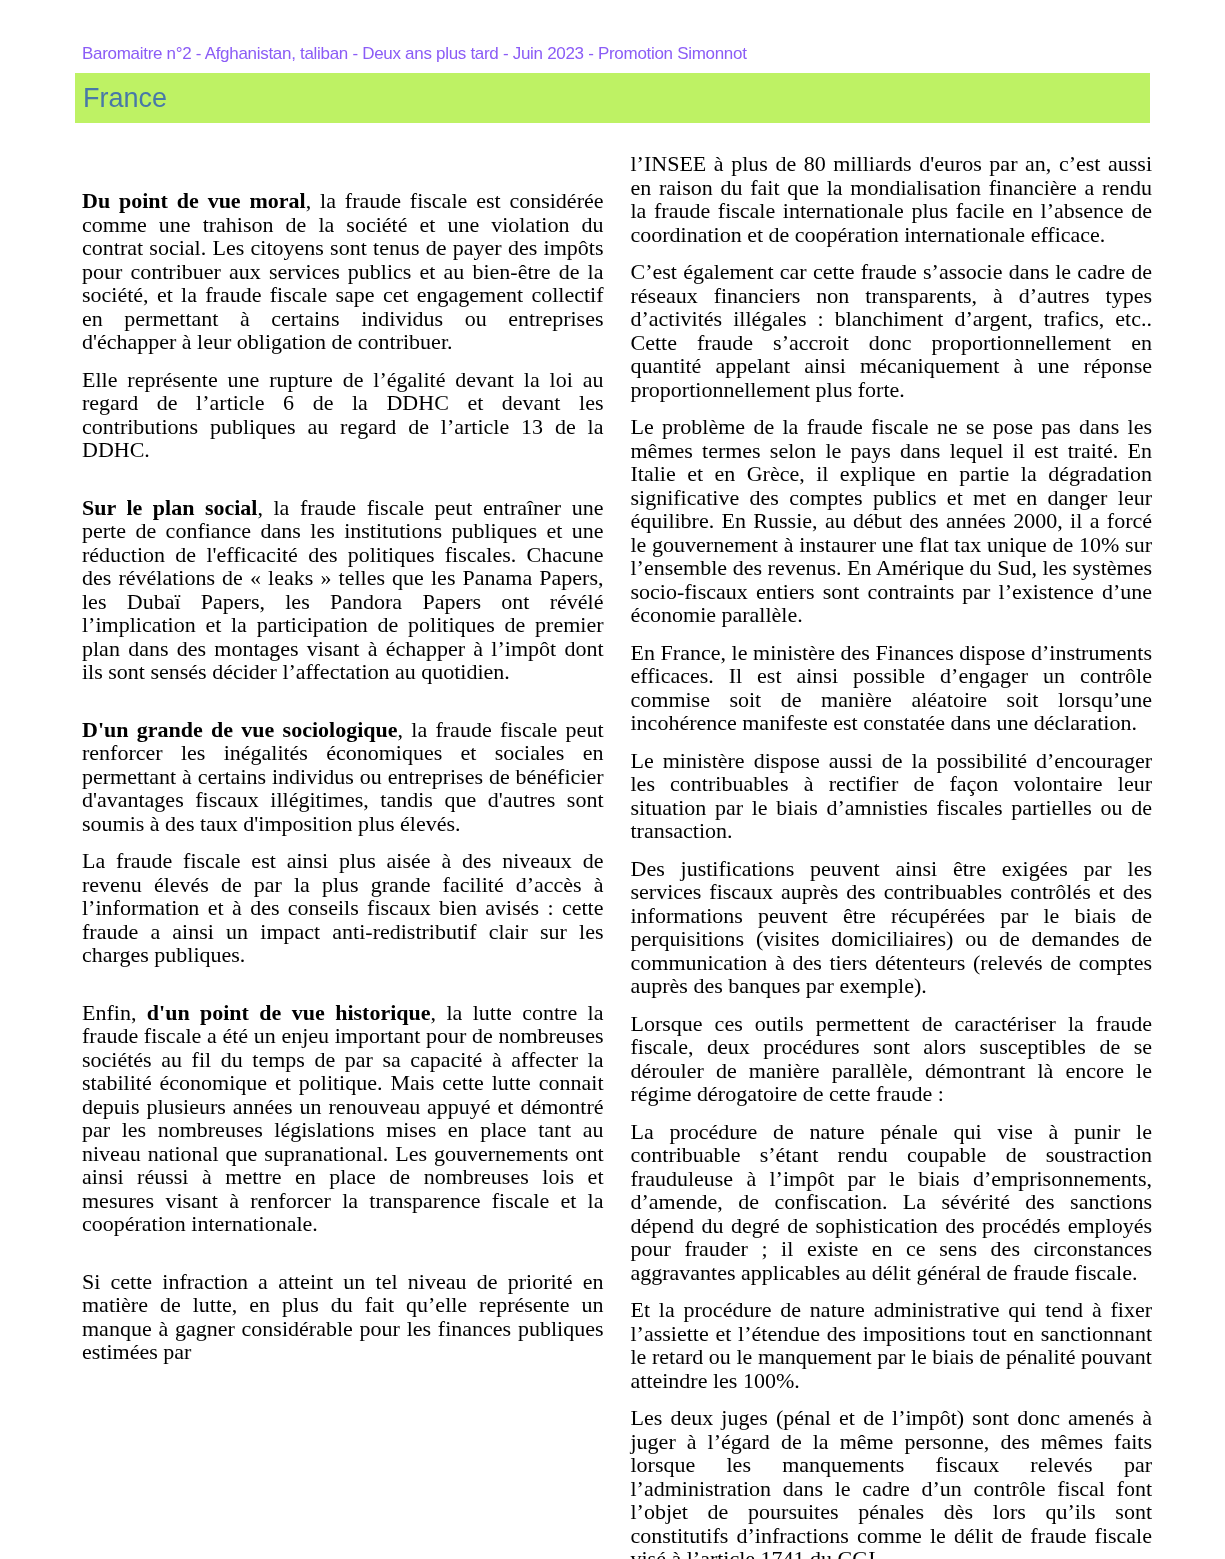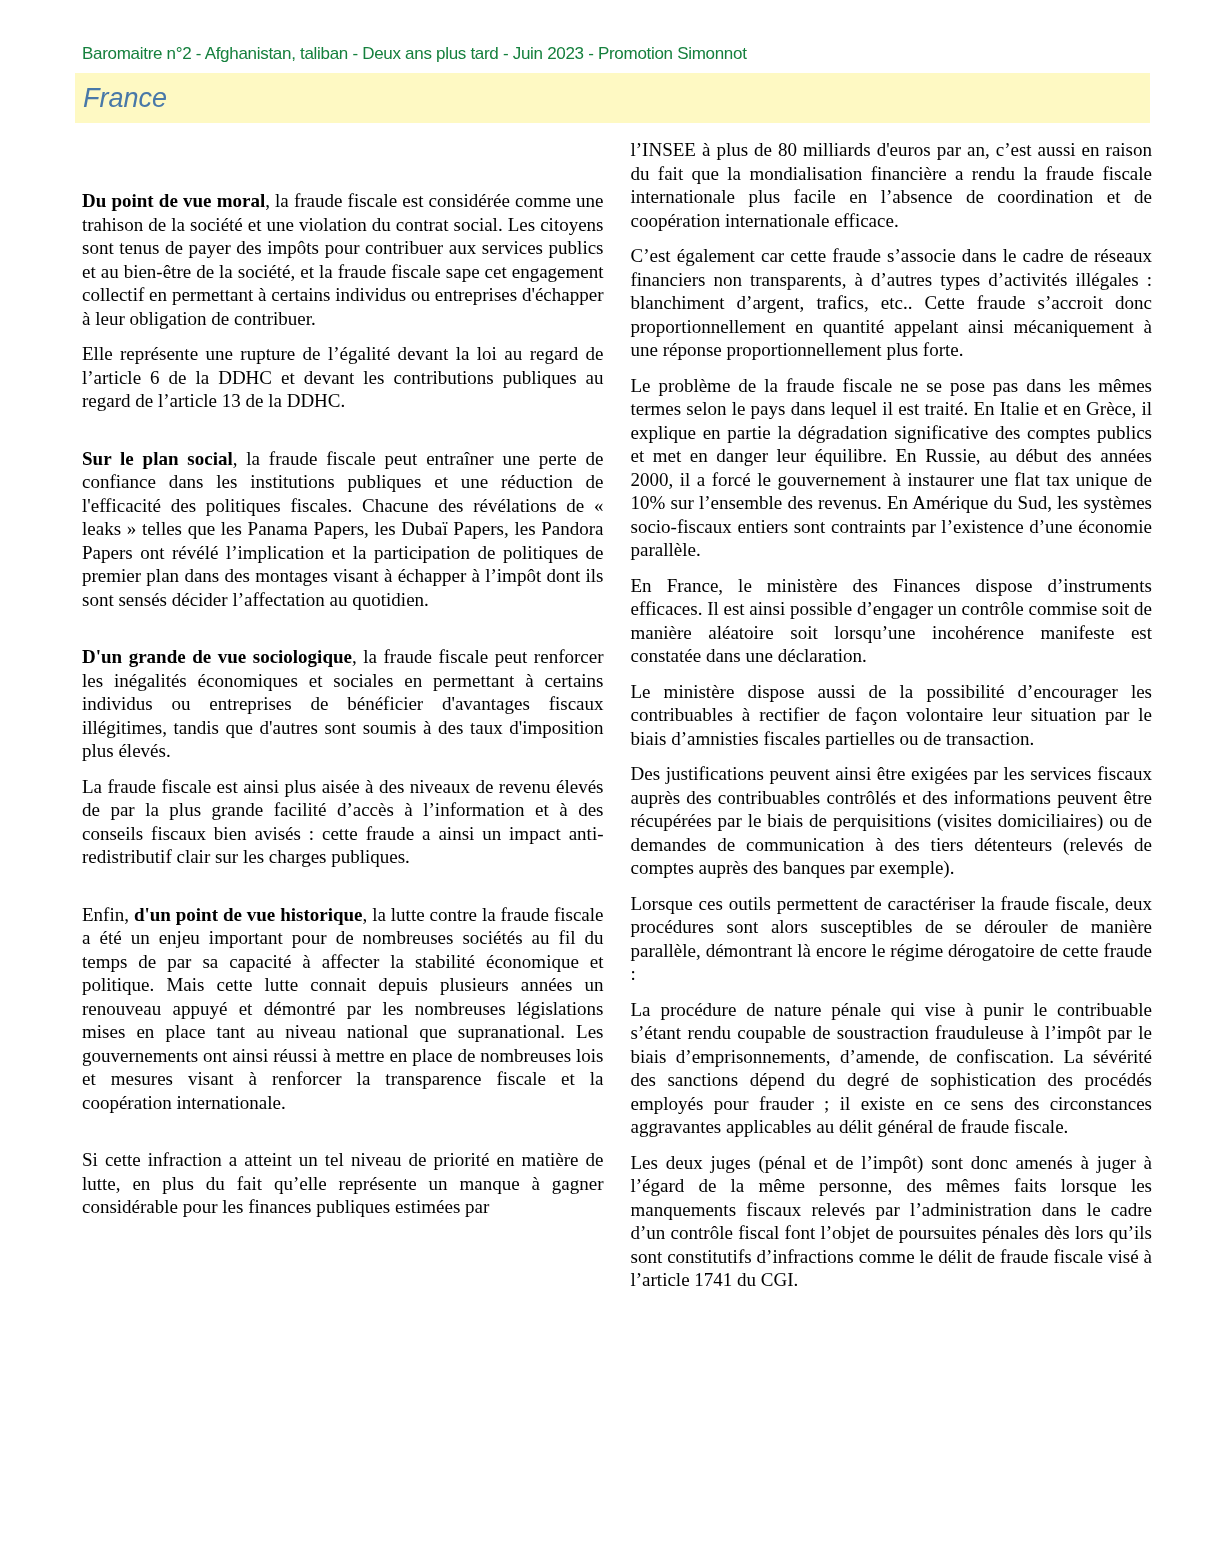--- a/index.html
+++ b/index.html
@@ -9,21 +9,21 @@
     position:relative;
     font-family:"Liberation Serif", serif;
     overflow:hidden;
   }
   .doc-header{
     position:absolute;
     top:44px;left:82px;right:73px;
     font-family:"Liberation Sans", sans-serif;
     font-size:17px;
     letter-spacing:-0.3px;
-    color:#15803d;
+    color:#8b5cf6;
     white-space:nowrap;
   }
   .section-band{
     position:absolute;
     top:73px;left:75px;right:75px;
     height:50px;
     background:#dbe7f4;
     display:flex;
     align-items:center;
   }
@@ -38,37 +38,37 @@
   .columns{
     position:absolute;
     top:138px;left:82px;
     width:1070px;
     display:flex;
     gap:27px;
   }
   .col{flex:1;min-width:0;}
   .col-left{padding-top:17px;}
   p.para{
-    margin:0 0 12px 0;
-    font-size:19px;
+    margin:14px 0 12px 0;
+    font-size:22px;
     line-height:23.5px;
     text-align:justify;
     color:#000000;
   }
   p.para.gap{margin-top:34px;}
   p.para b{font-weight:700;}
 </style>
 </head>
 <body>
 
 <div class="doc-header">
   <span>Baromaitre n°2 - Afghanistan, taliban - Deux ans plus tard - Juin 2023 - Promotion Simonnot</span>
 </div>
 
-<div class="section-band" style="background: #fef9c3; font-style: italic;">
+<div class="section-band" style="background: #bef264;">
   <h1 class="section-title" style="color: rgb(72, 120, 168);">France</h1>
 </div>
 
 <div class="columns">
   <div class="col col-left" id="col-left">
       <p class="para gap"><b>Du point de vue moral</b><span>, la fraude fiscale est considérée comme une trahison de la société et une violation du contrat social. Les citoyens sont tenus de payer des impôts pour contribuer aux services publics et au bien-être de la société, et la fraude fiscale sape cet engagement collectif en permettant à certains individus ou entreprises d'échapper à leur obligation de contribuer.</span></p>
       <p class="para"><span>Elle représente une rupture de l’égalité devant la loi au regard de l’article 6 de la DDHC et devant les contributions publiques au regard de l’article 13 de la DDHC.</span></p>
       <p class="para gap"><b>Sur le plan social</b><span>, la fraude fiscale peut entraîner une perte de confiance dans les institutions publiques et une réduction de l'efficacité des politiques fiscales. Chacune des révélations de « leaks » telles que les Panama Papers, les Dubaï Papers, les Pandora Papers ont révélé l’implication et la participation de politiques de premier plan dans des montages visant à échapper à l’impôt dont ils sont sensés décider l’affectation au quotidien.</span></p>
       <p class="para gap"><b>D'un grande de vue sociologique</b><span>, la fraude fiscale peut renforcer les inégalités économiques et sociales en permettant à certains individus ou entreprises de bénéficier d'avantages fiscaux illégitimes, tandis que d'autres sont soumis à des taux d'imposition plus élevés.</span></p>
       <p class="para"><span>La fraude fiscale est ainsi plus aisée à des niveaux de revenu élevés de par la plus grande facilité d’accès à l’information et à des conseils fiscaux bien avisés : cette fraude a ainsi un impact anti-redistributif clair sur les charges publiques.</span></p>
@@ -77,15 +77,16 @@
     </div>
   <div class="col col-right" id="col-right">
       <p class="para"><span>l’INSEE à plus de 80 milliards d'euros par an, c’est aussi en raison du fait que la mondialisation financière a rendu la fraude fiscale internationale plus facile en l’absence de coordination et de coopération internationale efficace.</span></p>
       <p class="para"><span>C’est également car cette fraude s’associe dans le cadre de réseaux financiers non transparents, à d’autres types d’activités illégales : blanchiment d’argent, trafics, etc.. Cette fraude s’accroit donc proportionnellement en quantité appelant ainsi mécaniquement à une réponse proportionnellement plus forte.</span></p>
       <p class="para"><span>Le problème de la fraude fiscale ne se pose pas dans les mêmes termes selon le pays dans lequel il est traité. En Italie et en Grèce, il explique en partie la dégradation significative des comptes publics et met en danger leur équilibre. En Russie, au début des années 2000, il a forcé le gouvernement à instaurer une flat tax unique de 10% sur l’ensemble des revenus. En Amérique du Sud, les systèmes socio-fiscaux entiers sont contraints par l’existence d’une économie parallèle.</span></p>
       <p class="para"><span>En France, le ministère des Finances dispose d’instruments efficaces. Il est ainsi possible d’engager un contrôle commise soit de manière aléatoire soit lorsqu’une incohérence manifeste est constatée dans une déclaration.</span></p>
       <p class="para"><span>Le ministère dispose aussi de la possibilité d’encourager les contribuables à rectifier de façon volontaire leur situation par le biais d’amnisties fiscales partielles ou de transaction.</span></p>
       <p class="para"><span>Des justifications peuvent ainsi être exigées par les services fiscaux auprès des contribuables contrôlés et des informations peuvent être récupérées par le biais de perquisitions (visites domiciliaires) ou de demandes de communication à des tiers détenteurs (relevés de comptes auprès des banques par exemple).</span></p>
       <p class="para"><span>Lorsque ces outils permettent de caractériser la fraude fiscale, deux procédures sont alors susceptibles de se dérouler de manière parallèle, démontrant là encore le régime dérogatoire de cette fraude :</span></p>
       <p class="para"><span>La procédure de nature pénale qui vise à punir le contribuable s’étant rendu coupable de soustraction frauduleuse à l’impôt par le biais d’emprisonnements, d’amende, de confiscation. La sévérité des sanctions dépend du degré de sophistication des procédés employés pour frauder ; il existe en ce sens des circonstances aggravantes applicables au délit général de fraude fiscale.</span></p>
+      <p class="para"><span>Et la procédure de nature administrative qui tend à fixer l’assiette et l’étendue des impositions tout en sanctionnant le retard ou le manquement par le biais de pénalité pouvant atteindre les 100%.</span></p>
       <p class="para"><span>Les deux juges (pénal et de l’impôt) sont donc amenés à juger à l’égard de la même personne, des mêmes faits lorsque les manquements fiscaux relevés par l’administration dans le cadre d’un contrôle fiscal font l’objet de poursuites pénales dès lors qu’ils sont constitutifs d’infractions comme le délit de fraude fiscale visé à l’article 1741 du CGI.</span></p>
     </div>
 </div>
 
 </body></html>

